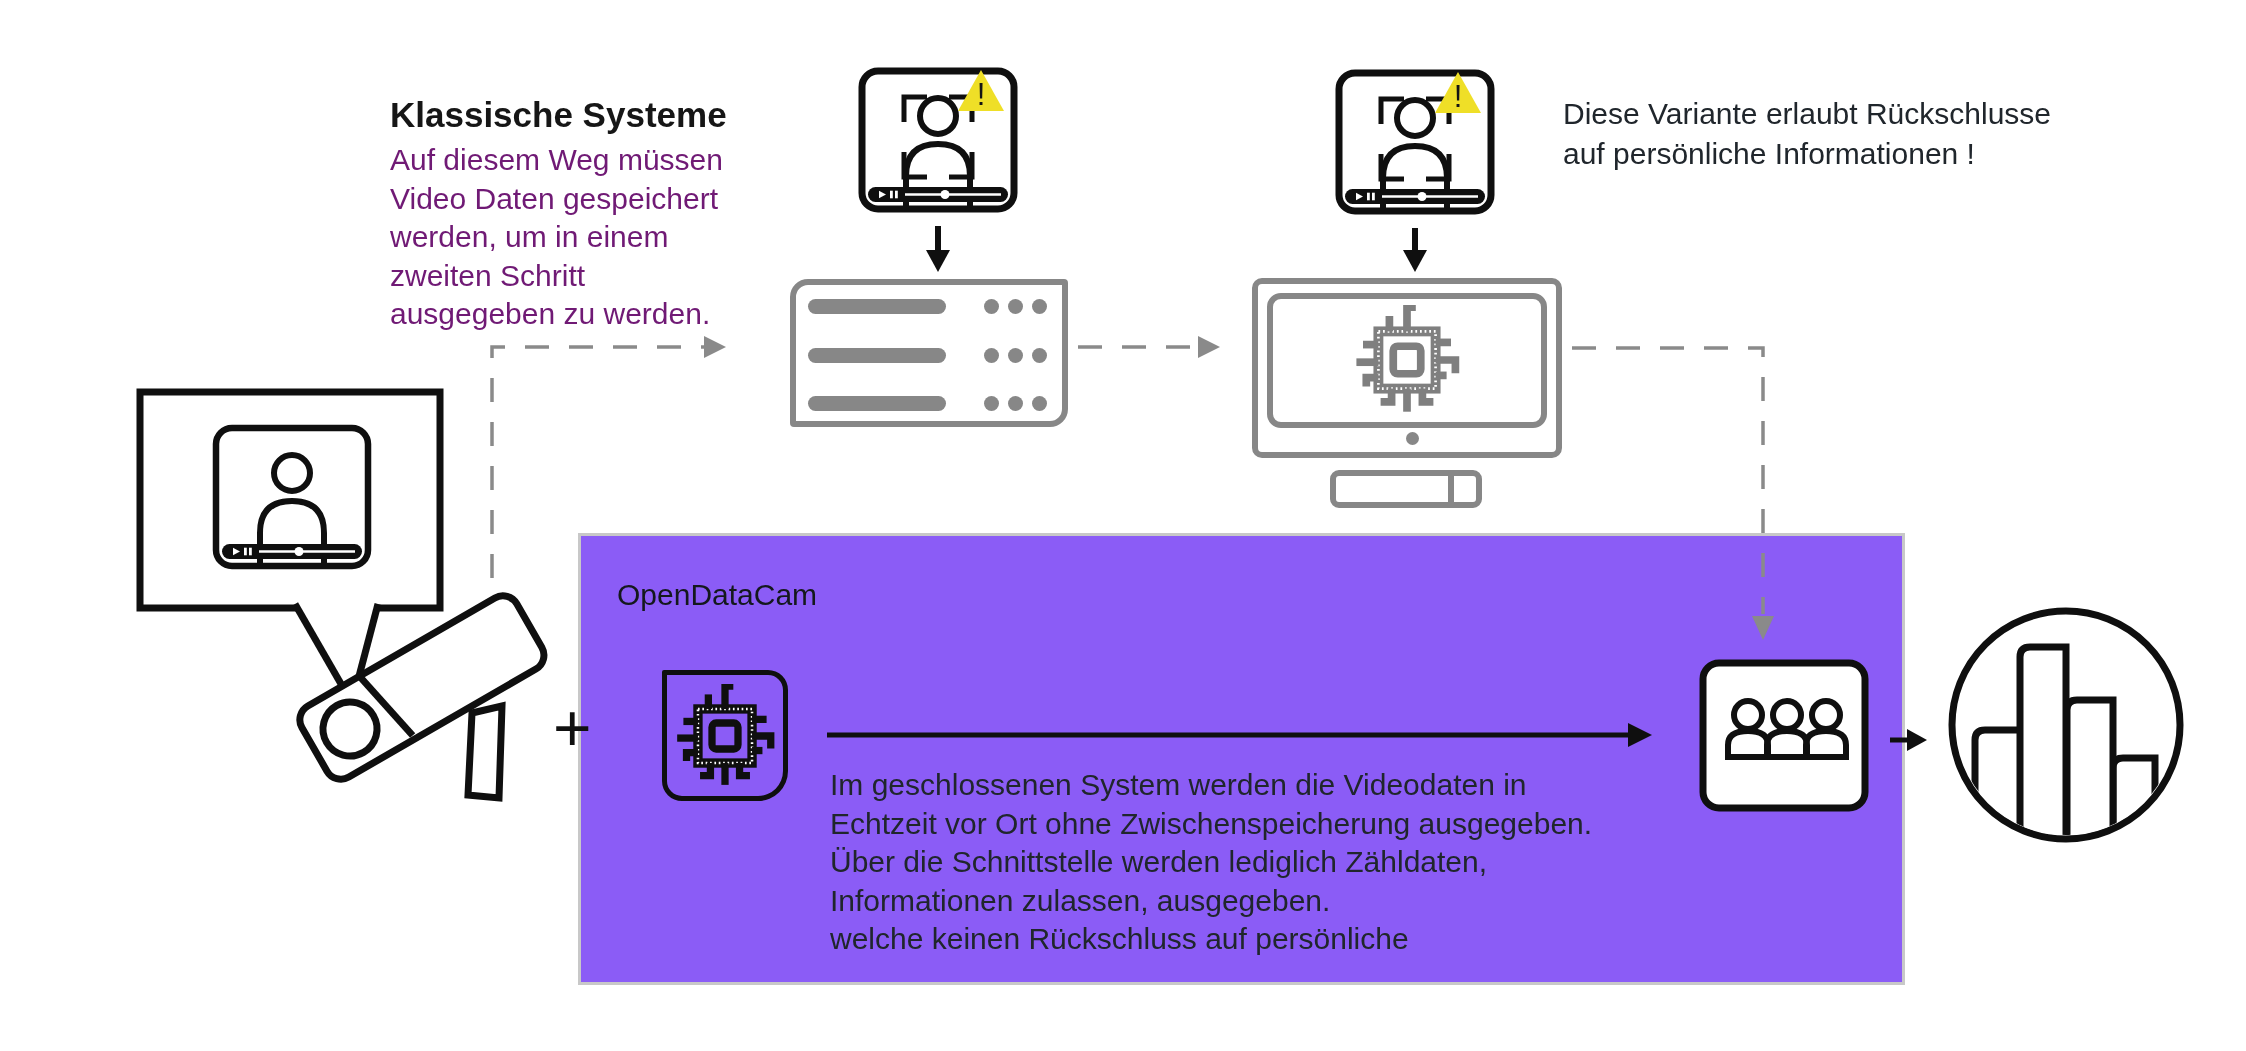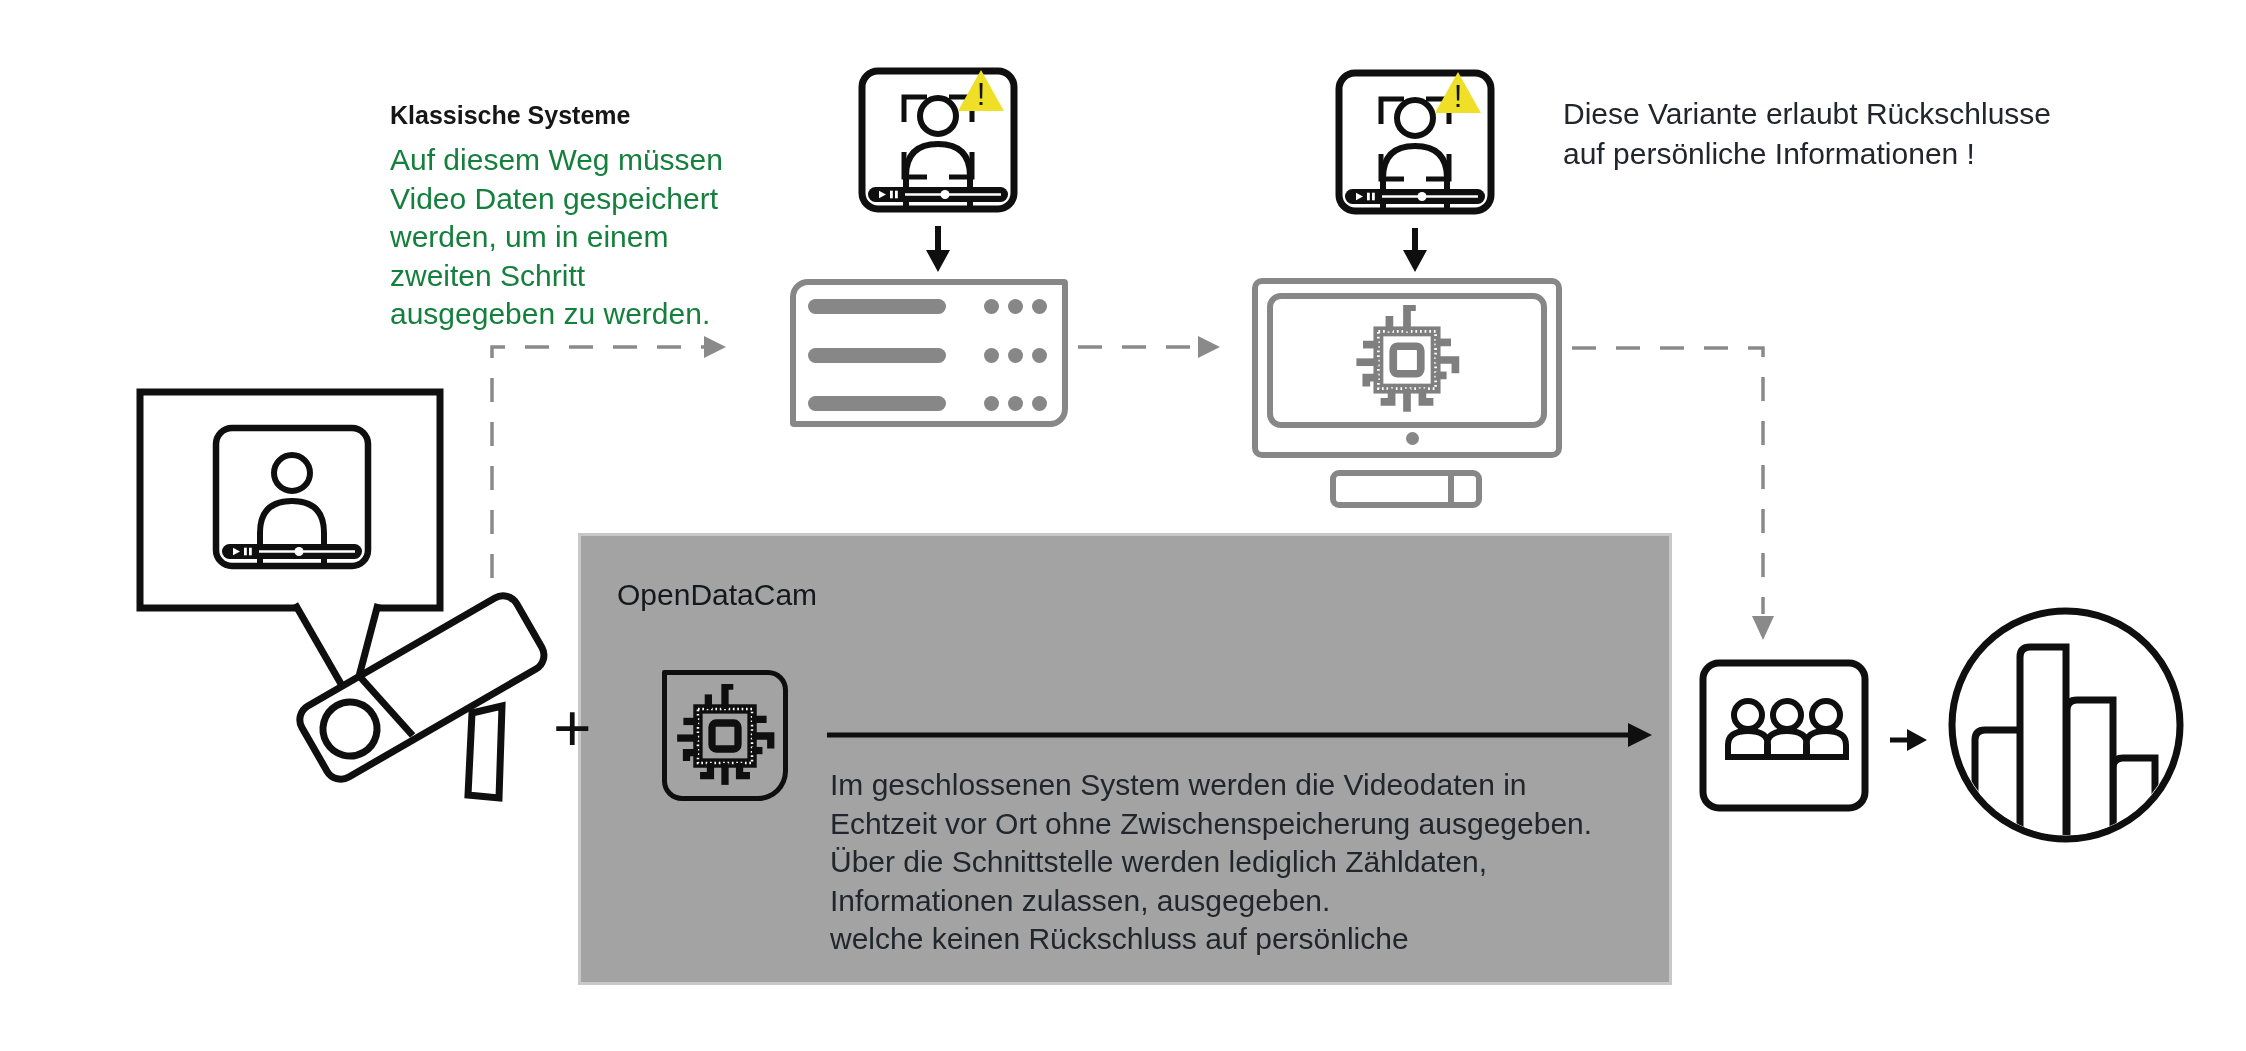--- a/index.html
+++ b/index.html
@@ -2,27 +2,27 @@
 <html><head>
 <meta charset="utf-8">
 <style>
   html,body{margin:0;padding:0;background:#ffffff;}
   .canvas{
     position:relative;width:2246px;height:1051px;background:#ffffff;overflow:hidden;
     font-family:"Liberation Sans","DejaVu Sans",sans-serif;color:#1d2126;
   }
   .abs{position:absolute;}
   .nowrap{white-space:nowrap;}
-  .heading{font-size:25px;font-weight:600;color:#161616;line-height:38px;}
-  .bodytext{font-size:30px;font-weight:400;color:#15803d;line-height:38.5px;}
+  .heading{font-size:35px;font-weight:600;color:#161616;line-height:38px;}
+  .bodytext{font-size:30px;font-weight:400;color:#701a75;line-height:38.5px;}
   .note{font-size:30px;font-weight:400;color:#20262c;line-height:40px;}
   
   .highlight-box{
-    left:578px;top:533px;width:1094px;height:452px;
-    background:#a3a3a3;border:3px solid #c8c8c8;box-sizing:border-box;
+    left:578px;top:533px;width:1327px;height:452px;
+    background:#8b5cf6;border:3px solid #c8c8c8;box-sizing:border-box;
   }
   .odc-label{left:36px;top:42px;font-size:30px;color:#14181d;position:absolute;white-space:nowrap;}
   .odc-text{left:249px;top:230px;position:absolute;font-size:30px;line-height:38.6px;color:#20262c;}
   .plus{left:553px;top:695px;font-size:66px;font-weight:300;color:#101010;line-height:66px;}
   
   .chip-frame{
     left:662px;top:670px;width:126px;height:131px;box-sizing:border-box;
     border:5px solid #0f0f0f;border-radius:2px 20px 30px 20px;
   }
   .chip-black{color:#0f0f0f;position:absolute;left:6px;top:9px;}

